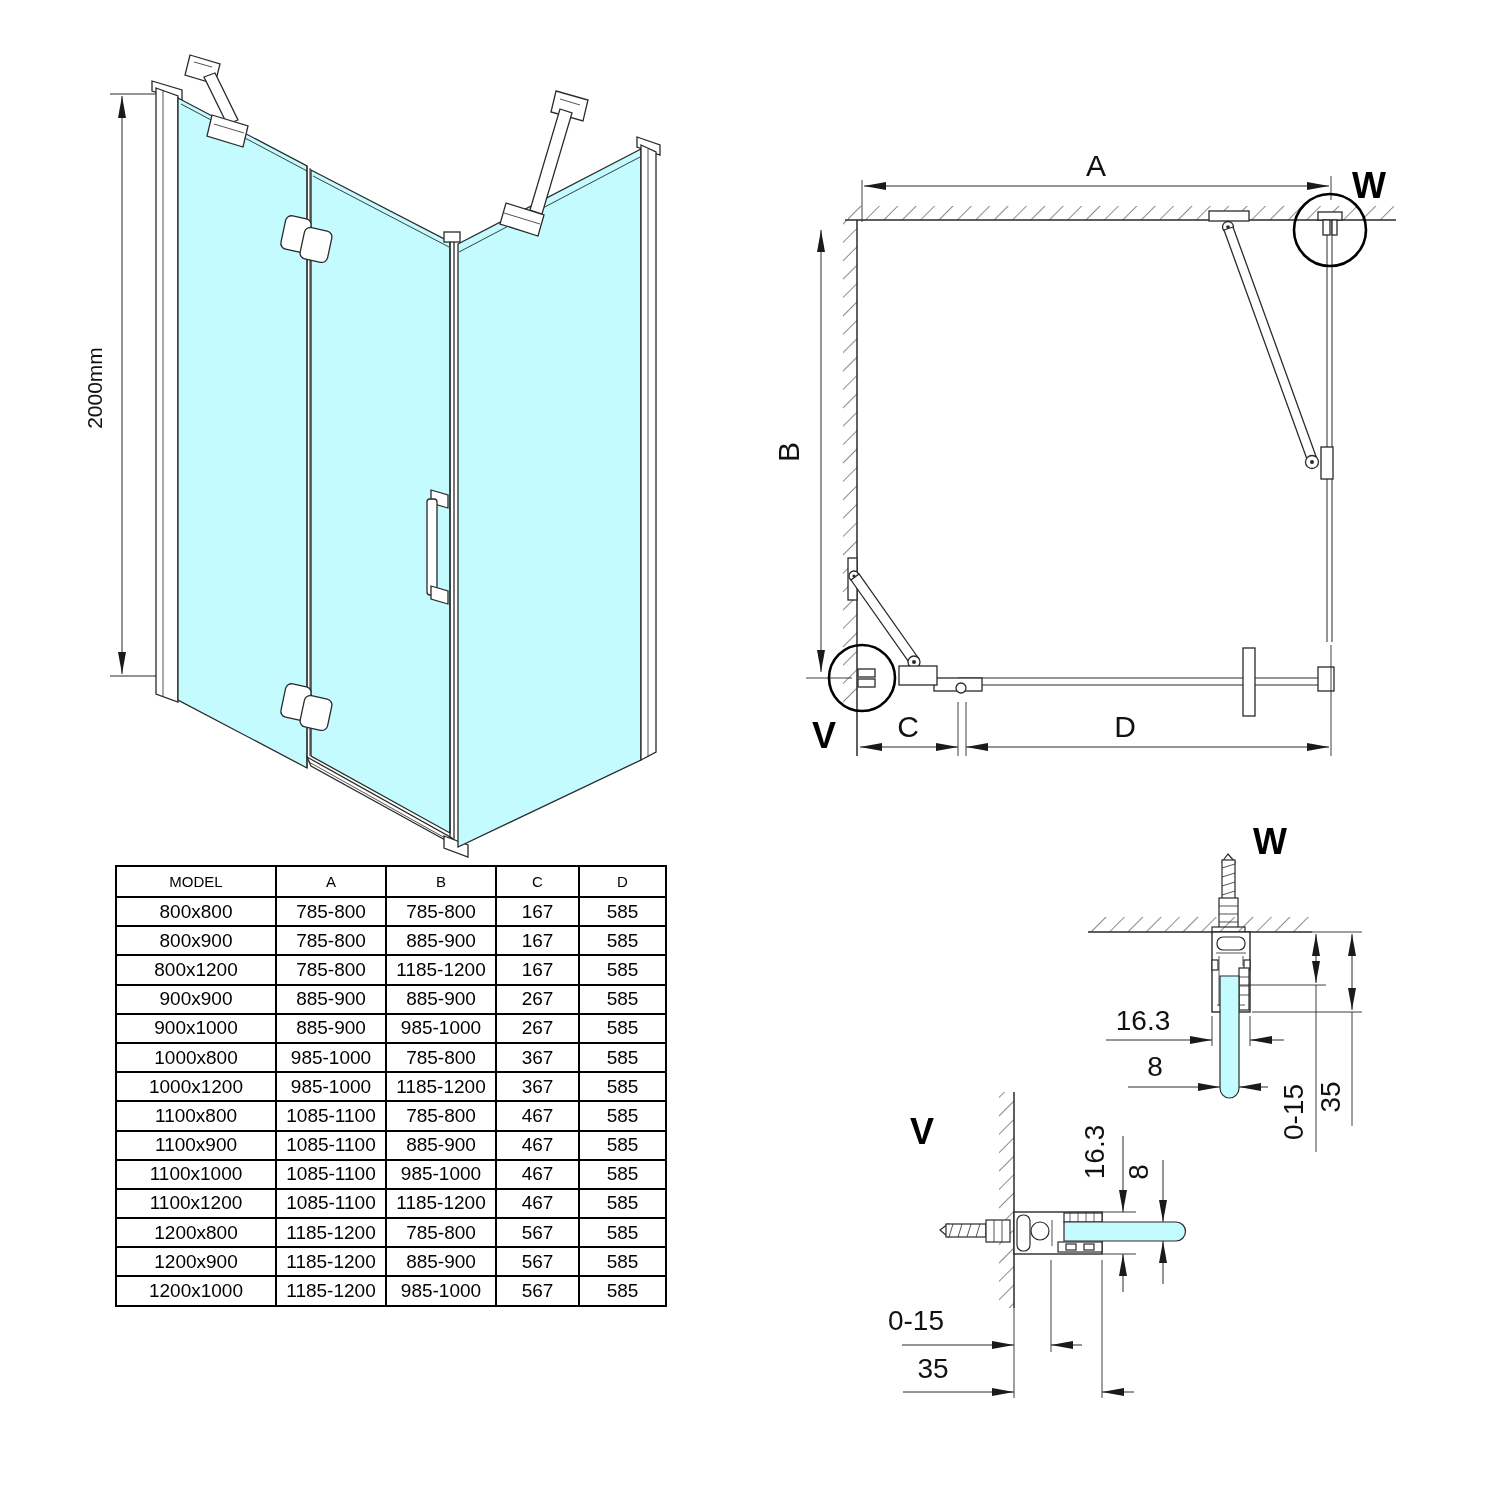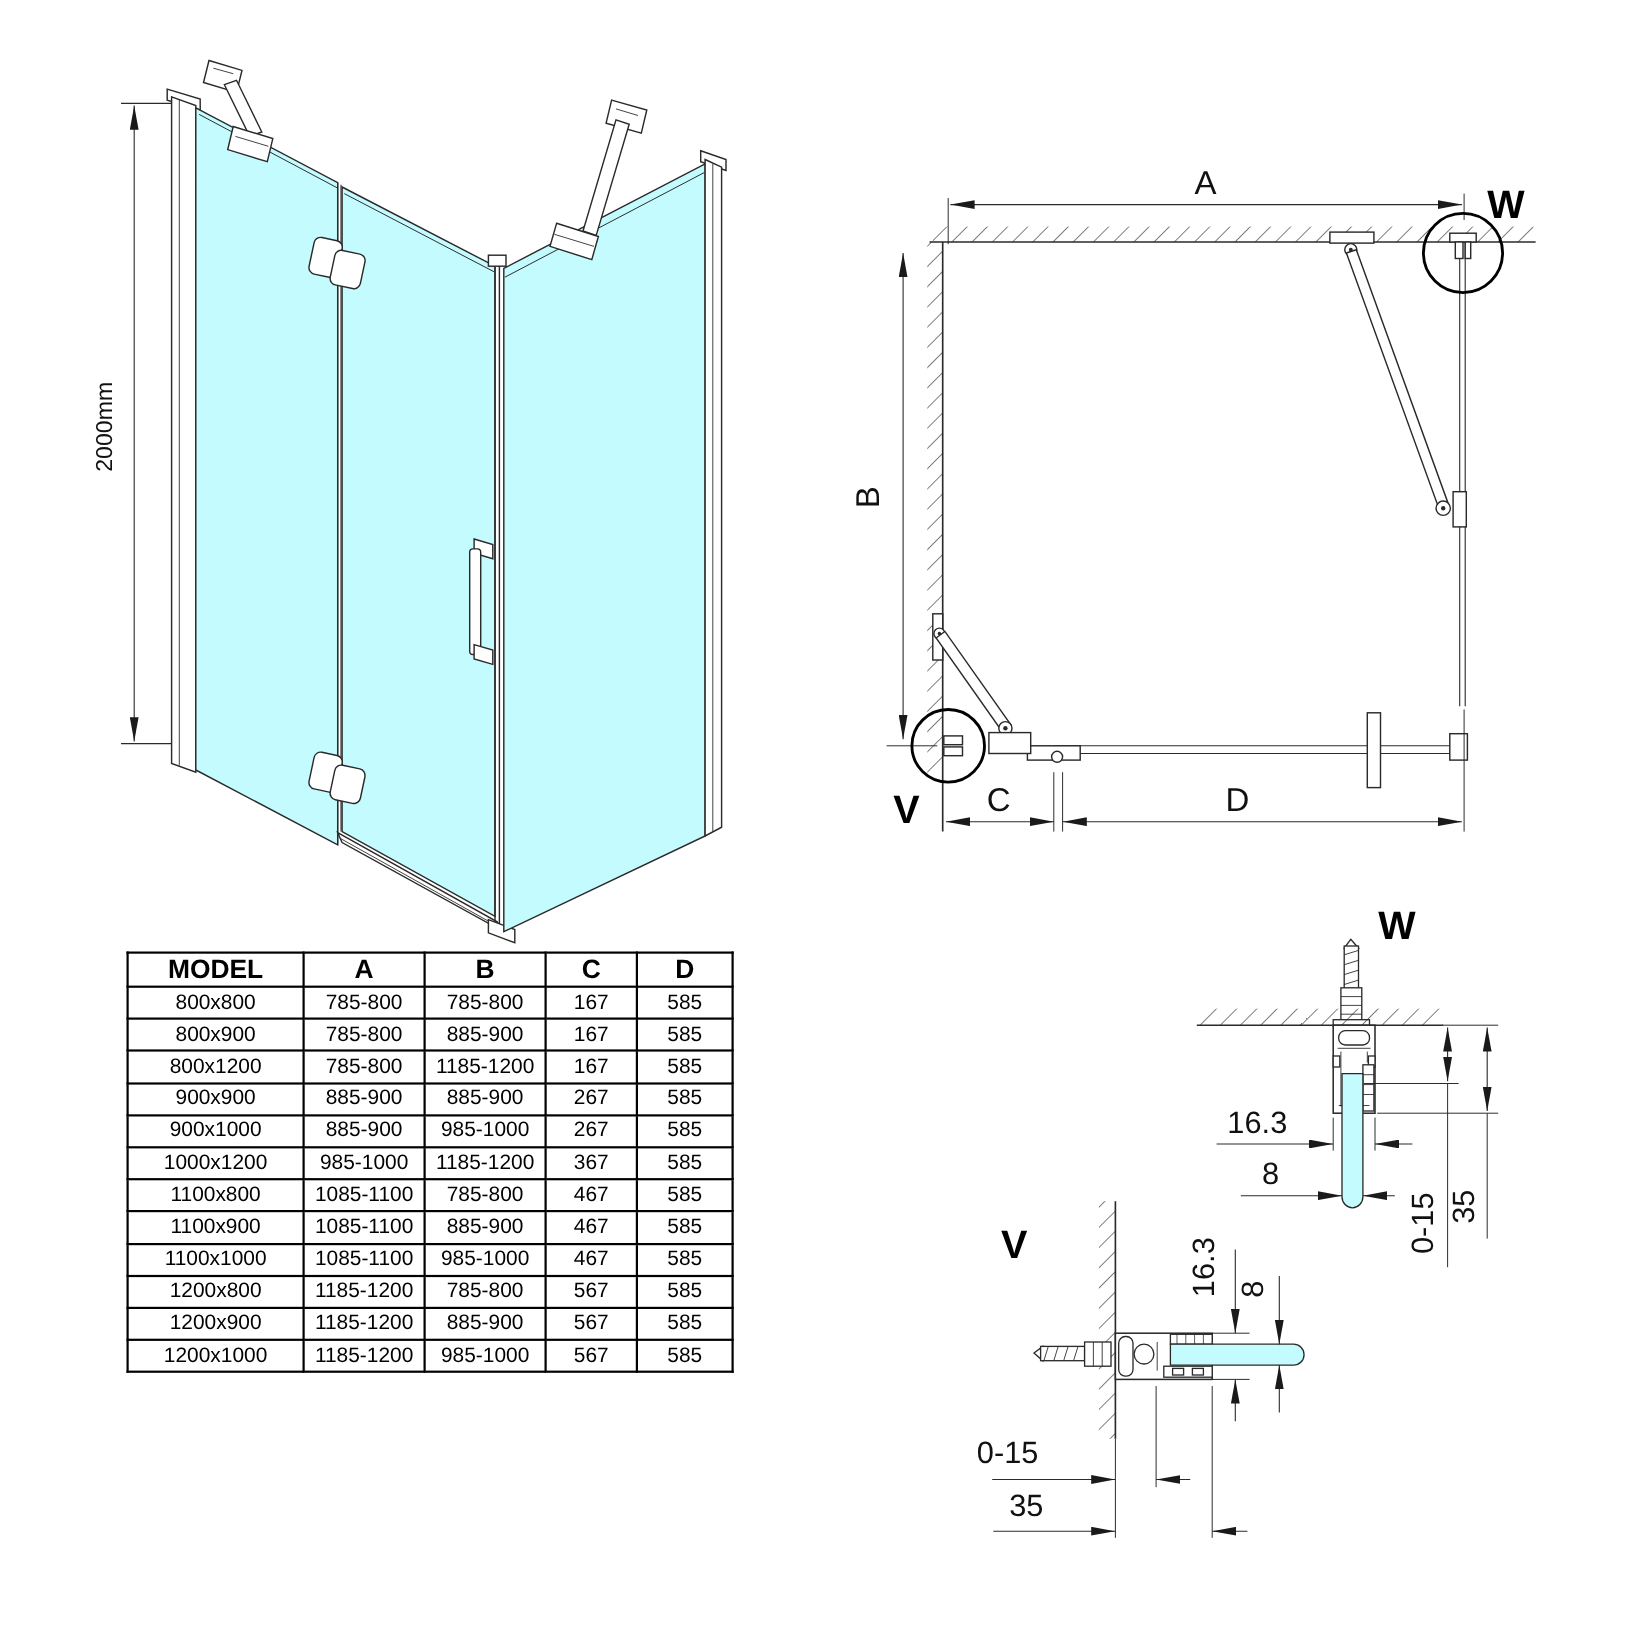--- a/index.html
+++ b/index.html
@@ -10,21 +10,21 @@
   .dim-label{font-size:28px;}
   .big-label{font-size:30px;}
   .callout-label{font-size:36px;font-weight:bold;fill:#000;}
   .mm-label{font-size:21px;}
 
   table.size-table{position:absolute;left:115px;top:865px;width:550px;
      border-collapse:collapse;table-layout:fixed;background:#fff;}
   table.size-table th, table.size-table td{
      border:2px solid #000;text-align:center;vertical-align:middle;
      color:#000;padding:0;overflow:hidden;white-space:nowrap;}
-  table.size-table th{font-size:24px;font-weight:bold;height:29px;}
+  table.size-table th{font-size:15px;font-weight:normal;height:29px;}
   table.size-table td{font-size:19px;font-weight:normal;height:27.2px;}
 </style>
 </head>
 <body>
 
 <div class="canvas">
 
 <svg width="1500" height="1500" viewBox="0 0 1500 1500">
   <defs>
     <marker id="arr" viewBox="0 0 22 8" refX="22" refY="4" markerWidth="22" markerHeight="8" markerUnits="userSpaceOnUse" orient="auto-start-reverse">
@@ -370,20 +370,27 @@
           <td>585</td>
         </tr>
         <tr>
           <td>900x1000</td>
           <td>885-900</td>
           <td>985-1000</td>
           <td>267</td>
           <td>585</td>
         </tr>
         <tr>
+          <td>1000x800</td>
+          <td>985-1000</td>
+          <td>785-800</td>
+          <td>367</td>
+          <td>585</td>
+        </tr>
+        <tr>
           <td>1000x1200</td>
           <td>985-1000</td>
           <td>1185-1200</td>
           <td>367</td>
           <td>585</td>
         </tr>
         <tr>
           <td>1100x800</td>
           <td>1085-1100</td>
           <td>785-800</td>
@@ -398,20 +405,27 @@
           <td>585</td>
         </tr>
         <tr>
           <td>1100x1000</td>
           <td>1085-1100</td>
           <td>985-1000</td>
           <td>467</td>
           <td>585</td>
         </tr>
         <tr>
+          <td>1100x1200</td>
+          <td>1085-1100</td>
+          <td>1185-1200</td>
+          <td>467</td>
+          <td>585</td>
+        </tr>
+        <tr>
           <td>1200x800</td>
           <td>1185-1200</td>
           <td>785-800</td>
           <td>567</td>
           <td>585</td>
         </tr>
         <tr>
           <td>1200x900</td>
           <td>1185-1200</td>
           <td>885-900</td>

